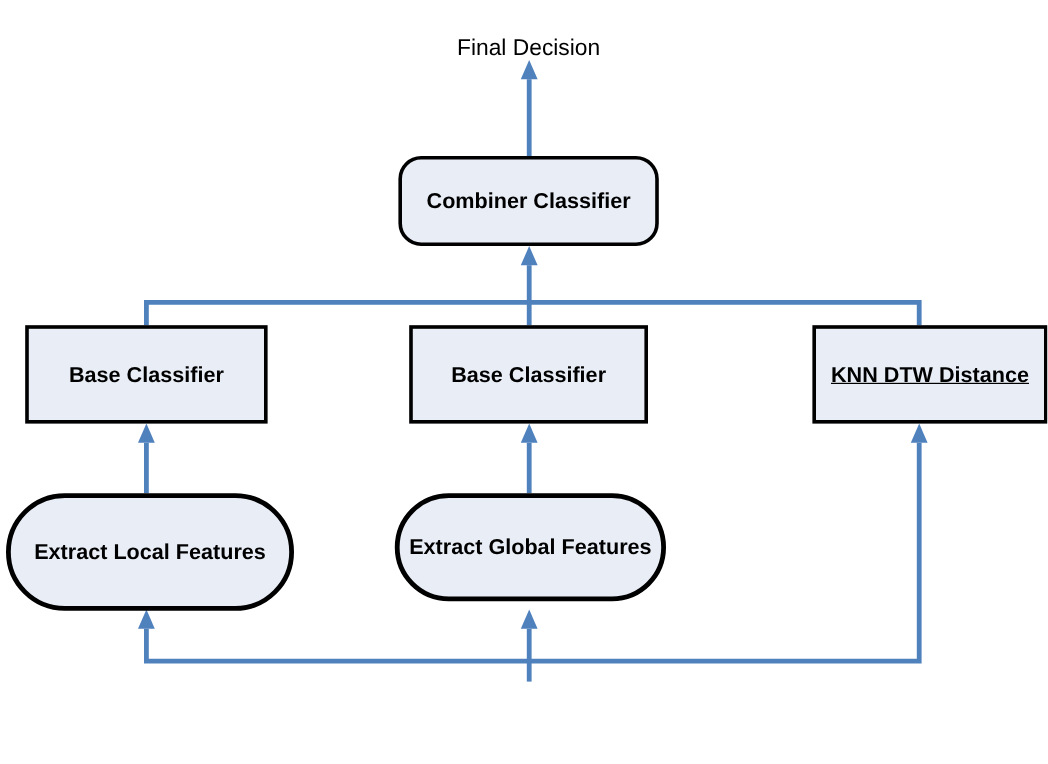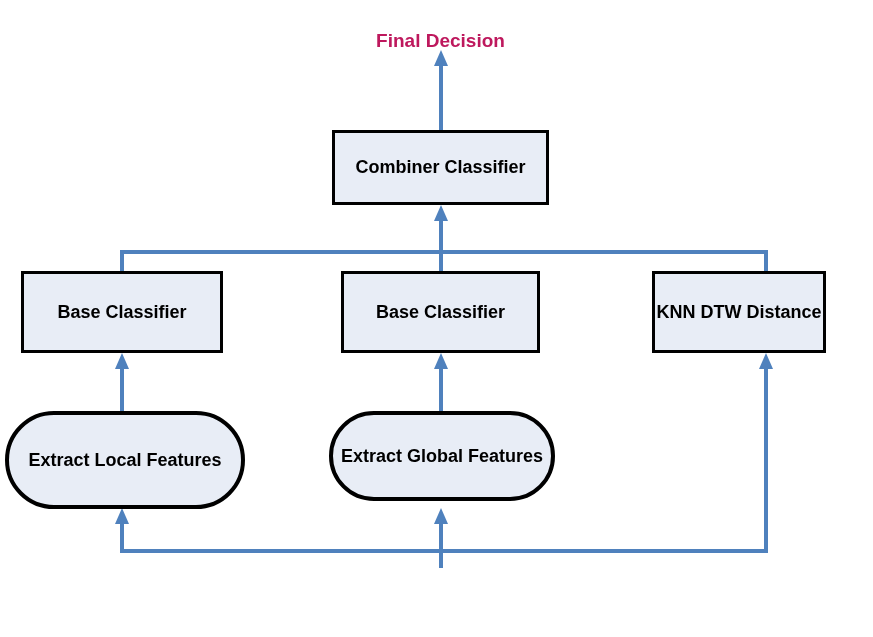--- a/index.html
+++ b/index.html
@@ -23,27 +23,27 @@
     box-sizing:border-box;
     background:var(--node_fill);
     border:3px solid var(--node_border);
     display:flex;align-items:center;justify-content:center;
     font-weight:bold;font-size:18px;color:#000;
     text-align:center;white-space:nowrap;
   }
   .stadium{border-radius:49px;border-width:4px;}
   .float-label{
     position:absolute;
-    font-weight:bold;font-size:19px;color:#be185d;
+    font-weight:normal;font-size:19px;color:#000000;
     text-align:center;line-height:25px;white-space:nowrap;
   }
-  #combiner{left:332px;top:130px;width:217px;height:75px;}
+  #combiner{left:332px;top:130px;width:217px;height:75px;border-radius:19px;}
   #base-left{left:21px;top:271px;width:202px;height:82px;}
   #base-middle{left:341px;top:271px;width:199px;height:82px;}
-  #knn-dtw{left:652px;top:271px;width:174px;height:82px;}
+  #knn-dtw{left:677px;top:271px;width:196px;height:82px;text-decoration:underline;}
   #extract-local{left:5px;top:411px;width:240px;height:98px;}
   #extract-global{left:329px;top:411px;width:226px;height:90px;}
   #final-label{left:332px;top:28px;width:217px;}
   #ts-label{left:342px;top:566px;width:200px;}
 </style>
 </head>
 <body>
 
 <div class="canvas">
 

